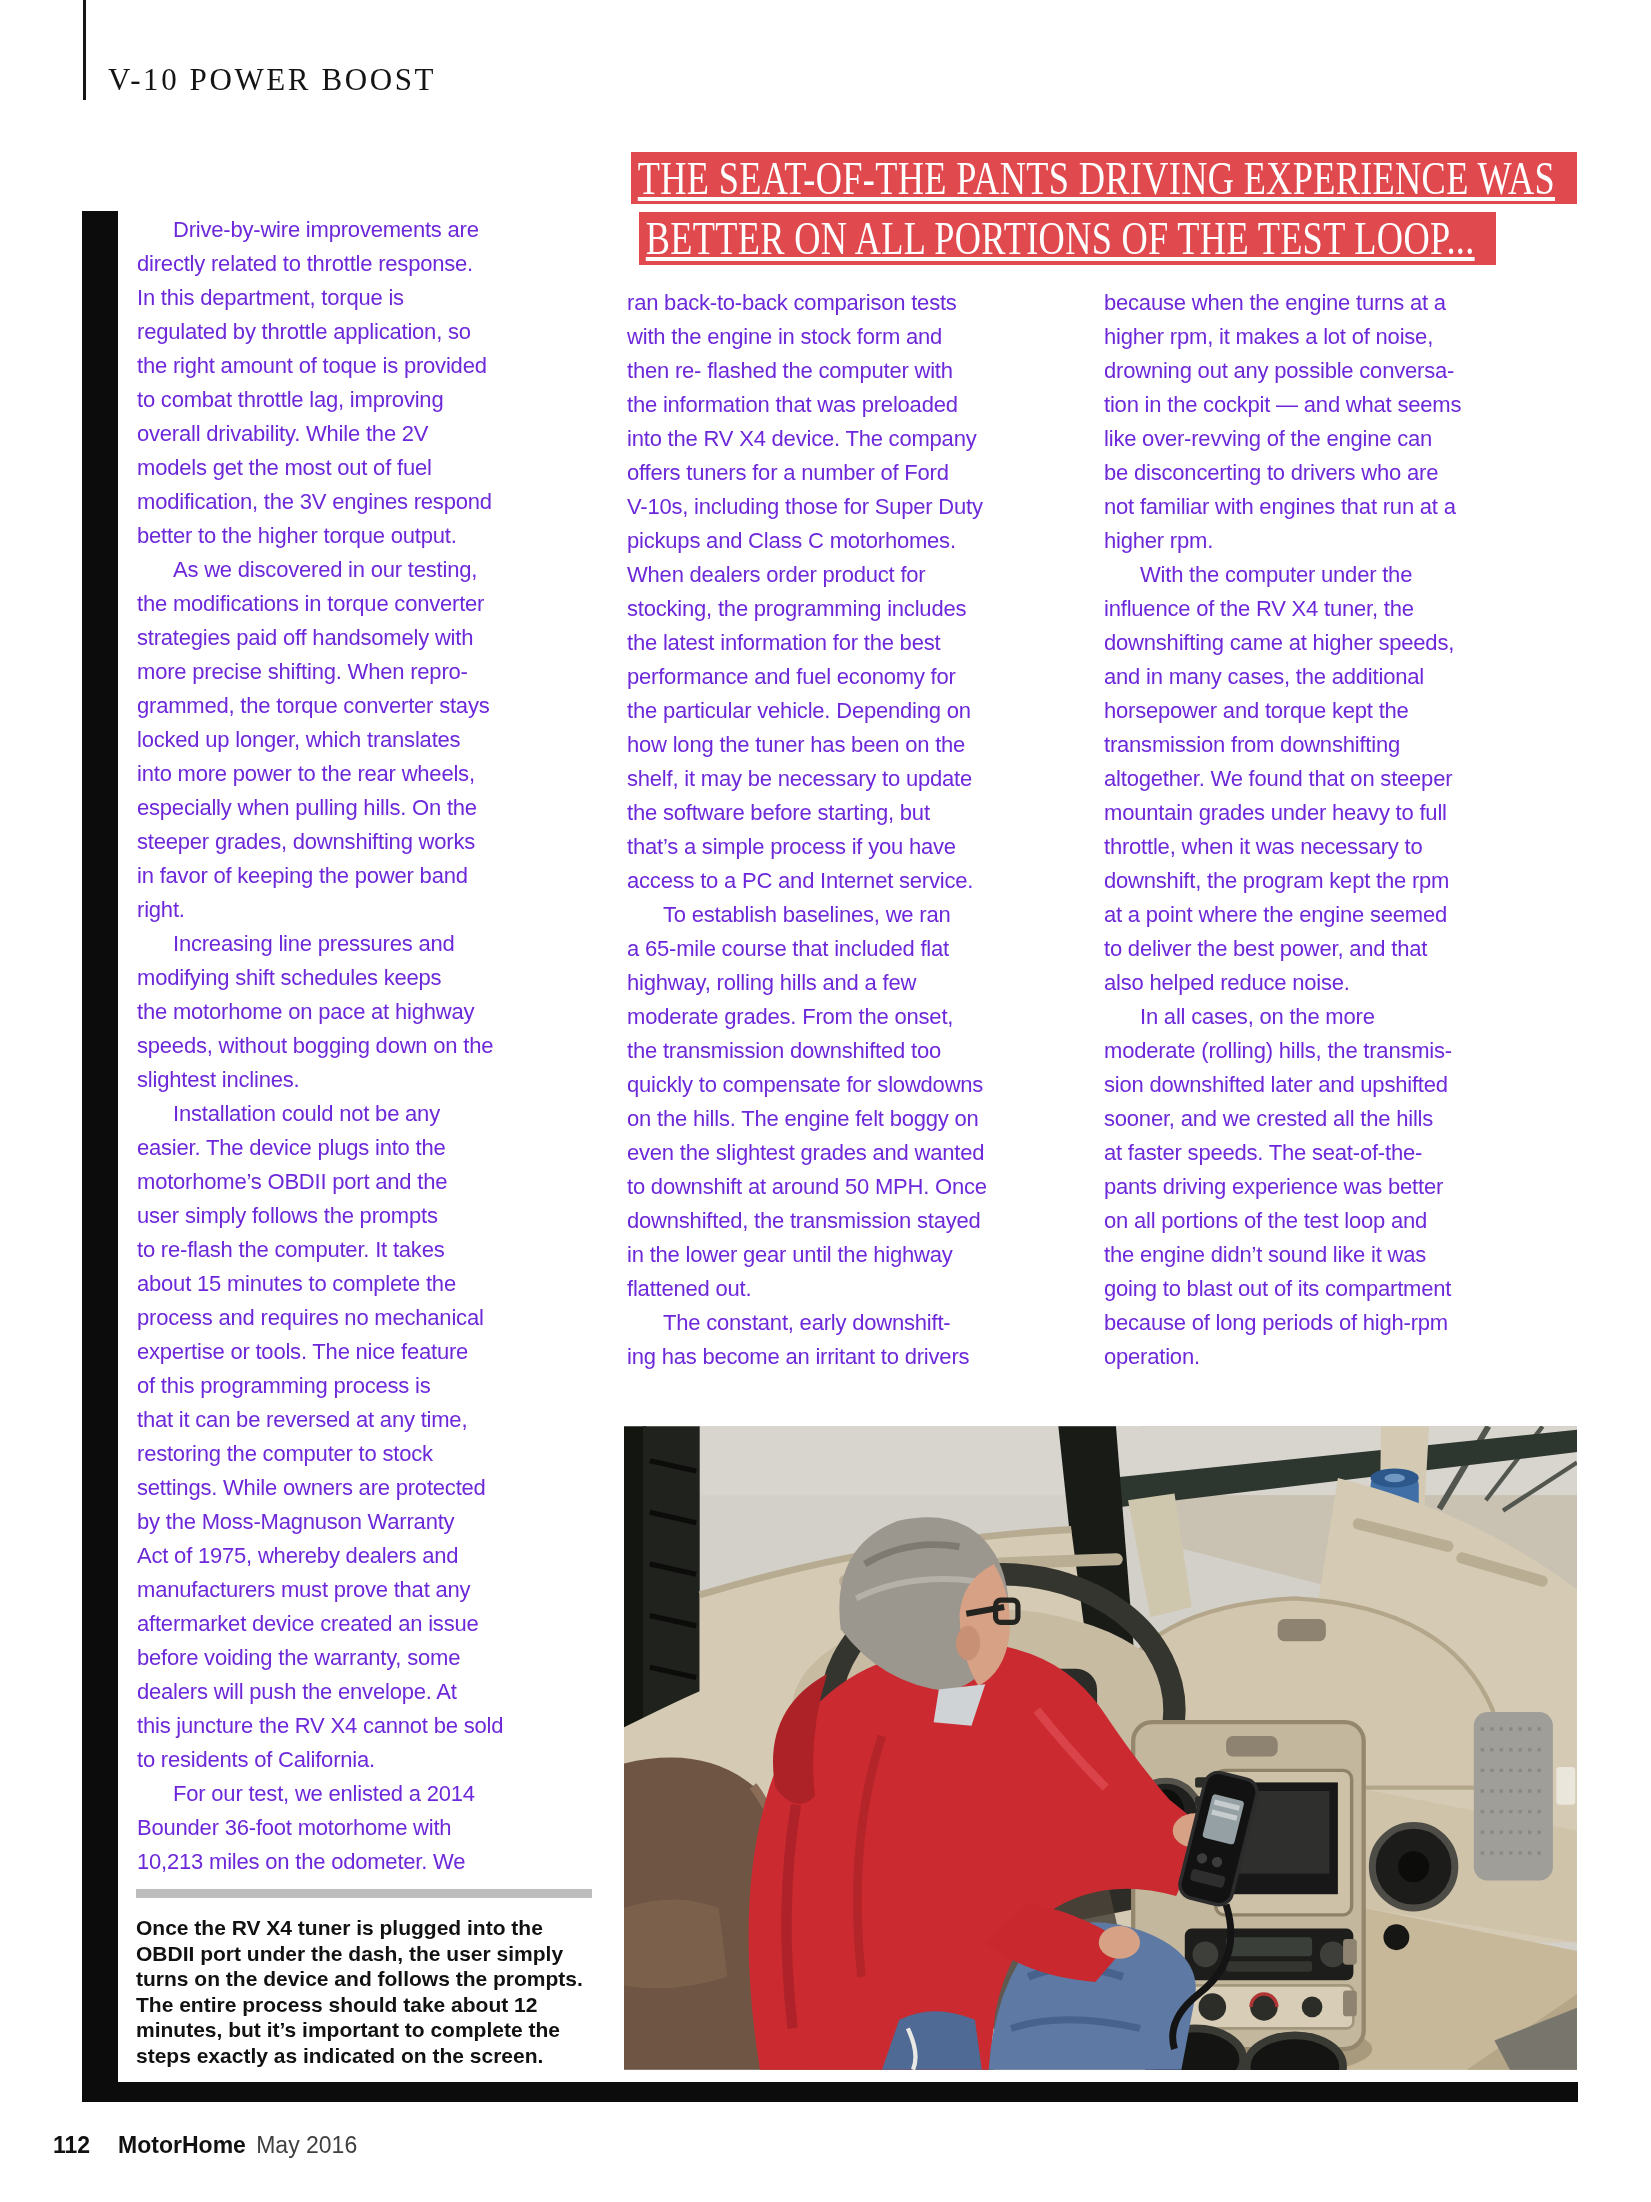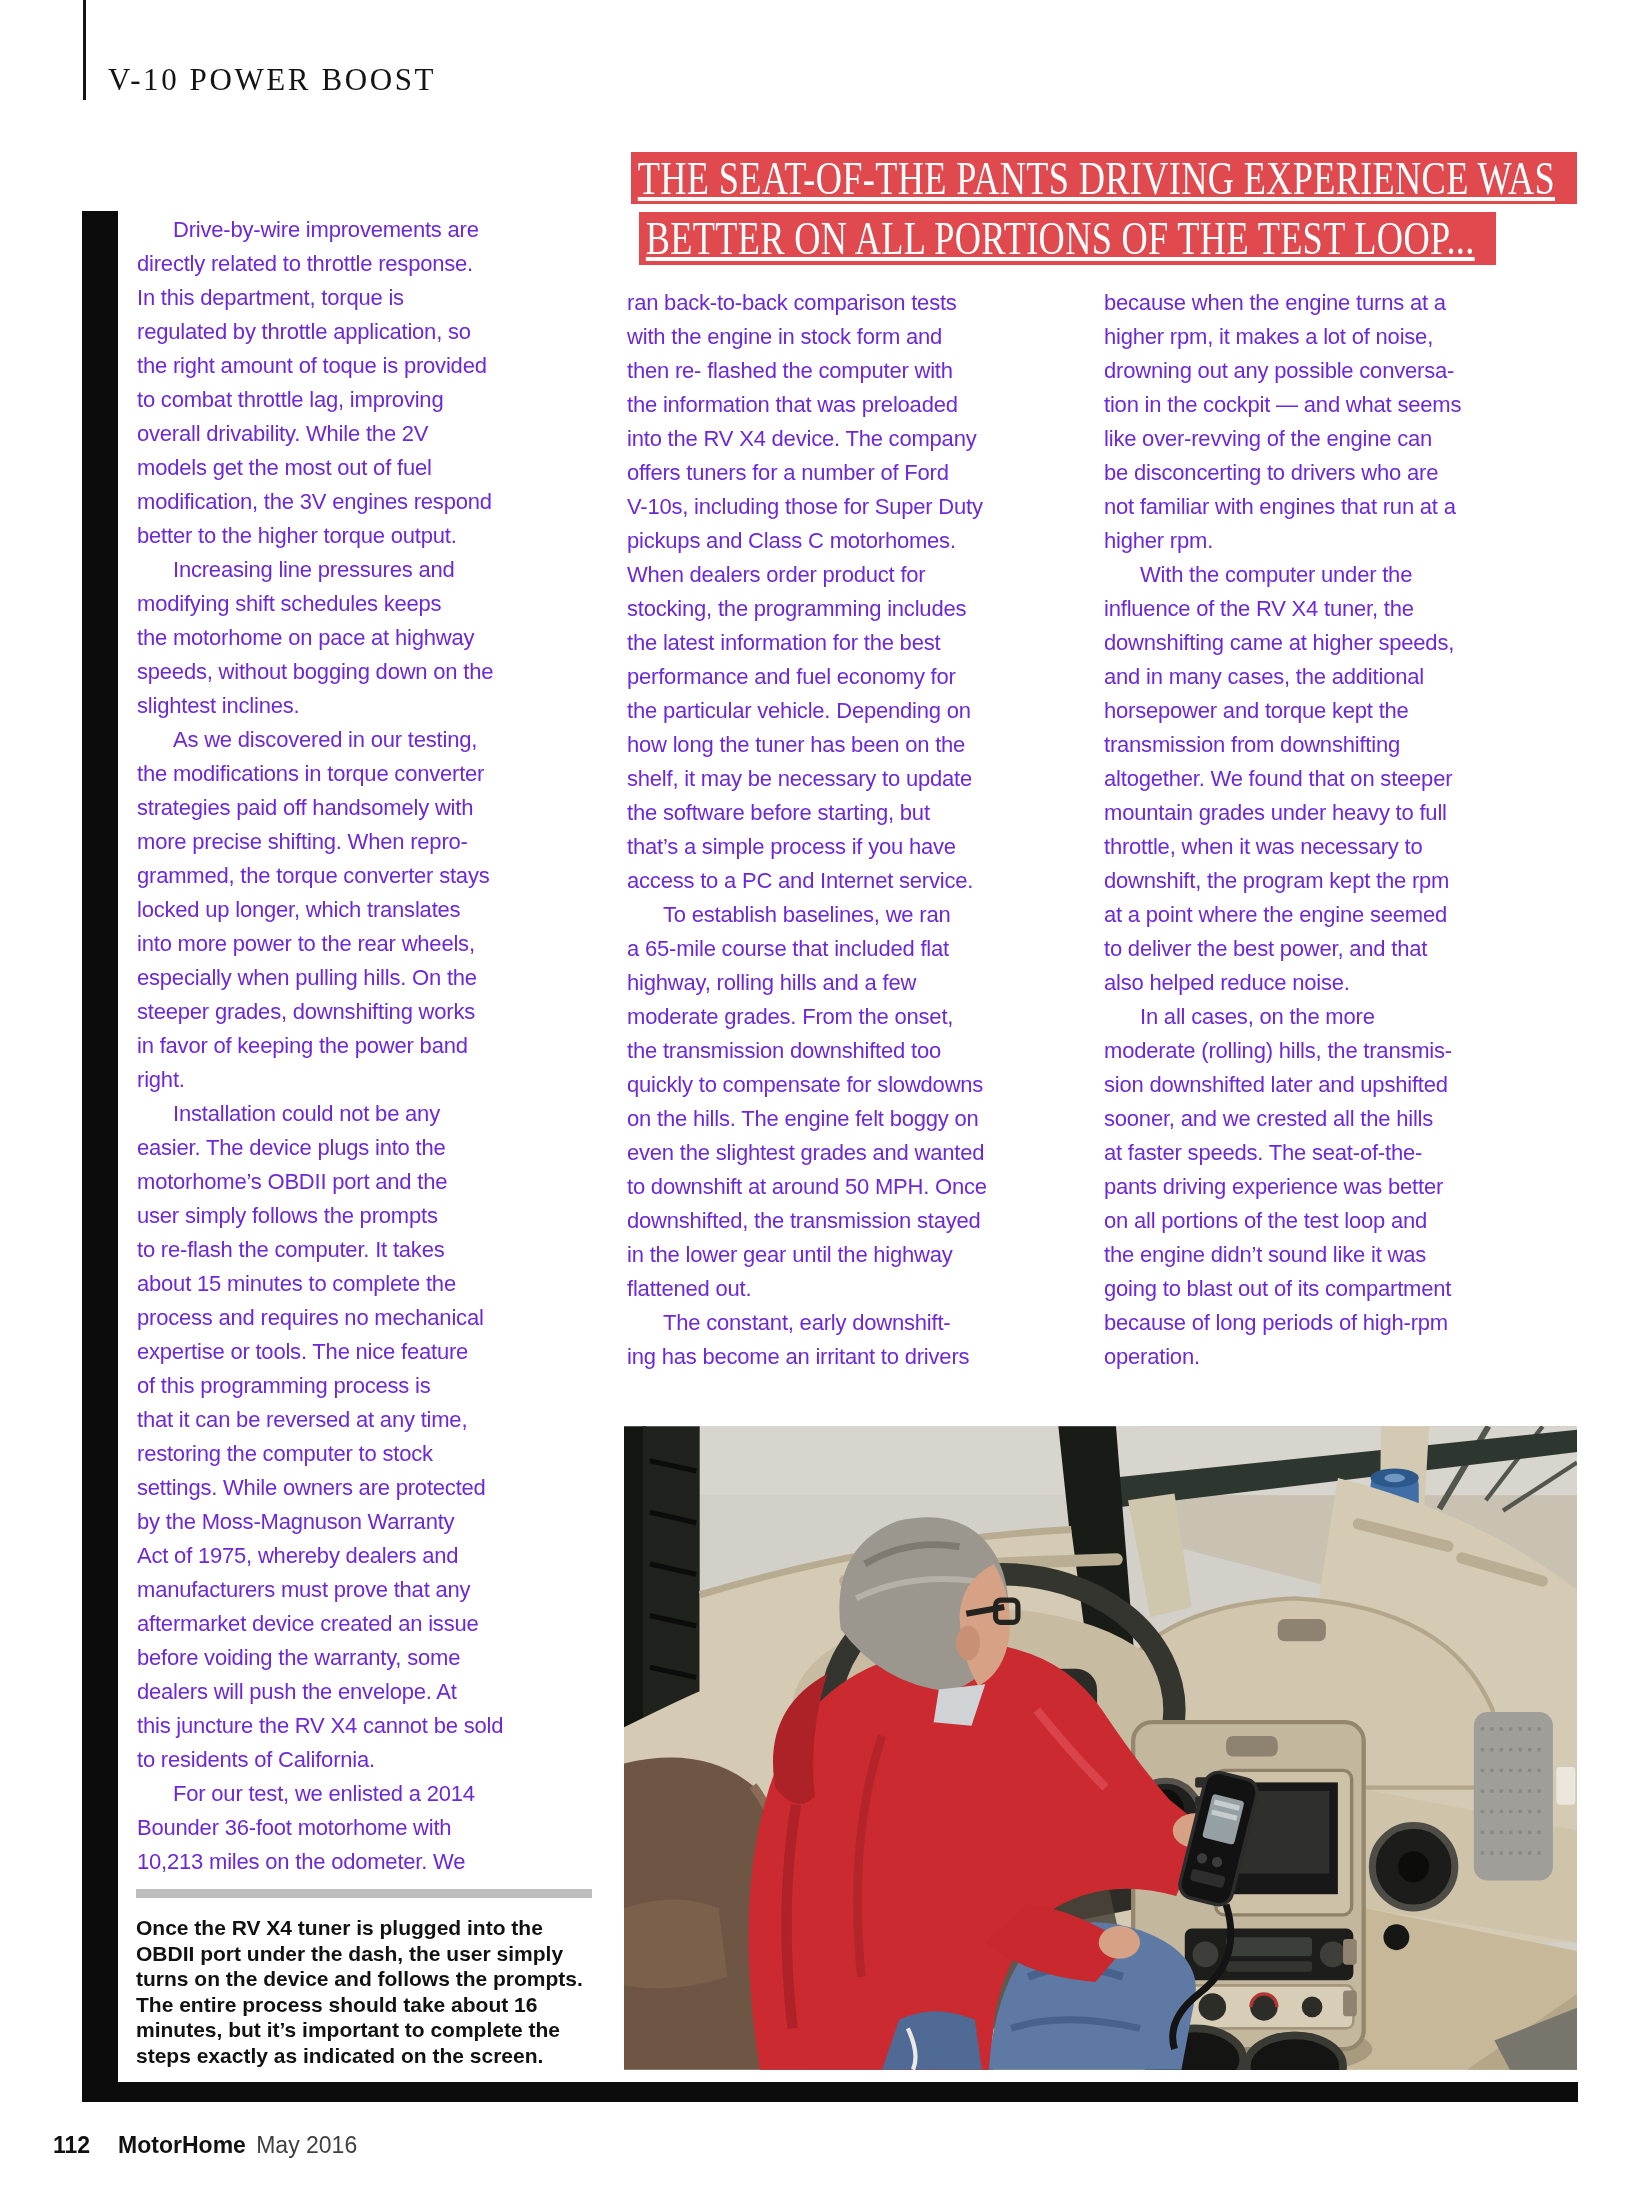--- a/index.html
+++ b/index.html
@@ -71,36 +71,36 @@
   <p class="indent">Drive-by-wire improvements are
 directly related to throttle response.
 In this department, torque is
 regulated by throttle application, so
 the right amount of toque is provided
 to combat throttle lag, improving
 overall drivability. While the 2V
 models get the most out of fuel
 modification, the 3V engines respond
 better to the higher torque output.</p>
-  <p class="indent">Increasing line pressures and
-modifying shift schedules keeps
-the motorhome on pace at highway
-speeds, without bogging down on the
-slightest inclines.</p>
   <p class="indent">As we discovered in our testing,
 the modifications in torque converter
 strategies paid off handsomely with
 more precise shifting. When repro-
 grammed, the torque converter stays
 locked up longer, which translates
 into more power to the rear wheels,
 especially when pulling hills. On the
 steeper grades, downshifting works
 in favor of keeping the power band
 right.</p>
+  <p class="indent">Increasing line pressures and
+modifying shift schedules keeps
+the motorhome on pace at highway
+speeds, without bogging down on the
+slightest inclines.</p>
   <p class="indent">Installation could not be any
 easier. The device plugs into the
 motorhome’s OBDII port and the
 user simply follows the prompts
 to re-flash the computer. It takes
 about 15 minutes to complete the
 process and requires no mechanical
 expertise or tools. The nice feature
 of this programming process is
 that it can be reversed at any time,
@@ -184,21 +184,21 @@
 the engine didn’t sound like it was
 going to blast out of its compartment
 because of long periods of high-rpm
 operation.</p>
 </div>
 
 <div class="abs gray-rule"></div>
 <div class="abs caption">Once the RV X4 tuner is plugged into the
 OBDII port under the dash, the user simply
 turns on the device and follows the prompts.
-The entire process should take about 16
+The entire process should take about 12
 minutes, but it’s important to complete the
 steps exactly as indicated on the screen.</div>
 
 <svg class="abs photo" viewBox="0 0 1108 748" aria-hidden="true">
 
   <rect width="1108" height="748" fill="#d3d0c9"></rect>
   <path d="M600 0 H1108 V260 L640 140 Z" fill="#c9c2b2"></path>
   <rect x="0" y="0" width="1108" height="80" fill="#d8d5cf"></rect>
   <g stroke="#52564e" fill="none">
     <path d="M1005 0 L948 96" stroke-width="7"></path>

